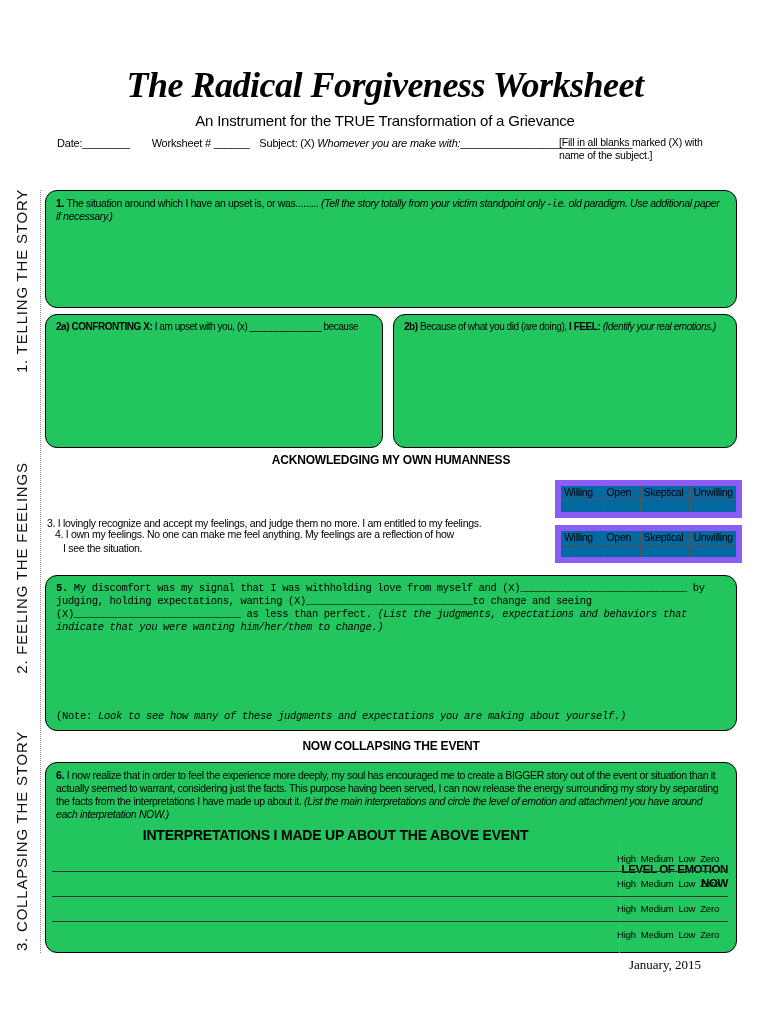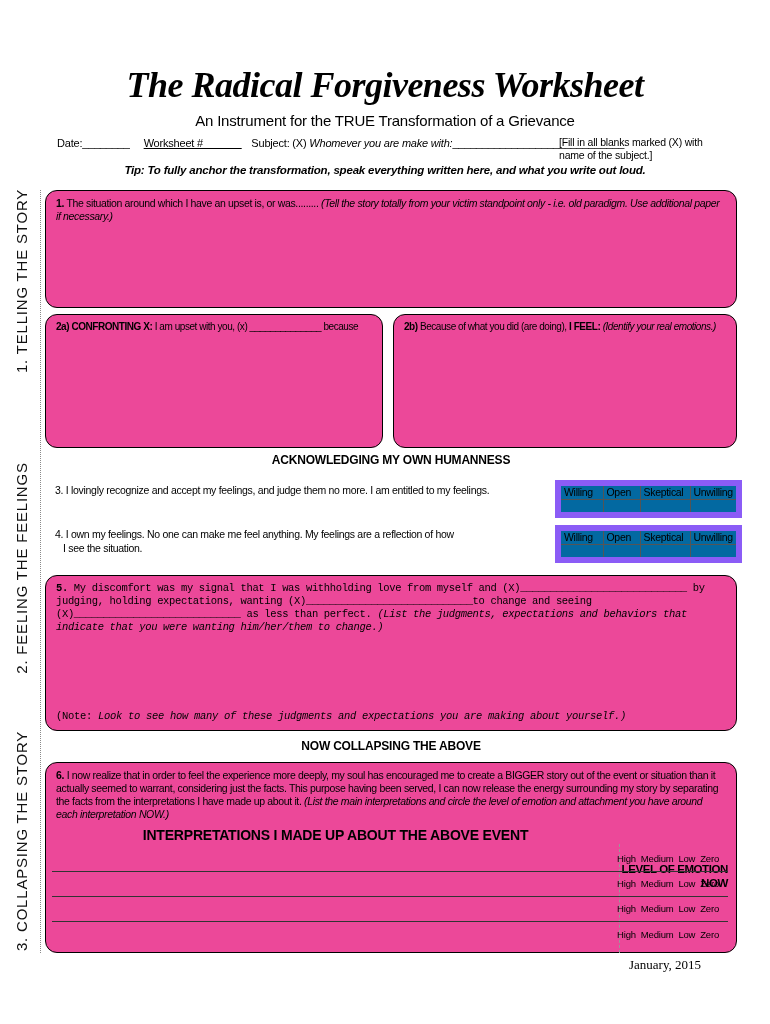--- a/index.html
+++ b/index.html
@@ -21,21 +21,21 @@
     letter-spacing: -0.5px;
   }
   .subtitle {
     position: absolute; top: 112px; left: 0; width: 770px;
     text-align: center; font-size: 15px; letter-spacing: -0.2px;
   }
   .date-row {
     position: absolute; top: 137px; left: 57px; width: 505px;
     font-size: 11px; letter-spacing: -0.2px; white-space: nowrap;
   }
-  .date-row .seg-ws { margin-left: 14px; text-decoration: underline; }
+  .date-row .seg-ws { margin-left: 22px; }
   .date-row .seg-sub { margin-left: 10px; }
   .date-row .it { font-style: italic; }
   .fill-note {
     position: absolute; top: 136px; left: 559px; width: 160px;
     font-size: 10.5px; line-height: 1.2; letter-spacing: -0.2px;
   }
   .tip {
     position: absolute; top: 164px; left: 0; width: 770px;
     text-align: center; font-size: 11.5px; font-weight: bold; font-style: italic;
     letter-spacing: -0.2px;
@@ -53,39 +53,40 @@
     font-size: 15px; letter-spacing: 0.8px; color: #111;
   }
   .side-label.s1 { left: 21px; top: 281px; }
   .side-label.s2 { left: 21px; top: 568px; }
   .side-label.s3 { left: 21px; top: 841px; }
 
   
   .rbox {
     position: absolute;
     border: 1.5px solid #000; border-radius: 12px;
-    background: #ec4899; padding: 6px 10px;
+    background: #22c55e; padding: 6px 10px;
     font-size: 10.5px; line-height: 1.25; letter-spacing: -0.35px;
   }
   .rbox .it { font-style: italic; }
   .rbox .b { font-weight: bold; }
   .box1 { left: 45px; top: 190px; width: 692px; height: 118px; }
   .box2a { left: 45px; top: 314px; width: 338px; height: 134px; font-size: 10px; letter-spacing: -0.45px; }
   .box2b { left: 393px; top: 314px; width: 344px; height: 134px; font-size: 10px; letter-spacing: -0.45px; }
 
   .sec-heading {
     position: absolute; left: 45px; width: 692px;
     text-align: center; font-size: 12px; font-weight: bold; letter-spacing: -0.2px;
   }
   .ack-heading { top: 453px; }
   .now-heading { top: 739px; }
 
   .q-line {
-    position: absolute; left: 55px; font-size: 10.5px; letter-spacing: -0.3px;
+    position: absolute; left: 47px; font-size: 10.5px; letter-spacing: -0.3px;
     white-space: nowrap;
+    margin-top: 33px;
   }
   .q3-line { top: 484px; }
   .q4-block { position: absolute; left: 55px; top: 528px; font-size: 10.5px; letter-spacing: -0.3px; line-height: 1.3; }
   .q4-block .l2 { margin-left: 8px; }
 
   
   .rating-table {
     position: absolute; border-collapse: collapse;
     border: 6px solid #8b5cf6; background: #0369a1;
   }
@@ -143,21 +144,20 @@
   <div class="subtitle">An Instrument for the TRUE Transformation of a Grievance</div>
 
   <div class="date-row">
     <span>Date:________</span><span class="seg-ws">Worksheet # ______</span><span class="seg-sub">Subject: (X)</span>
     <span class="it">Whomever you are make with:</span><span>_____________________________</span>
   </div>
   <div class="fill-note">
     <div>[Fill in all blanks marked (X) with</div>
     <div>name of the subject.]</div>
   </div>
-  <div class="tip">Tip: To fully anchor the transformation, speak everything written here, and what you write out loud.</div>
 
   <div class="side-rule"></div>
   <div class="side-label s1">1. TELLING THE STORY</div>
   <div class="side-label s2">2. FEELING THE FEELINGS</div>
   <div class="side-label s3">3. COLLAPSING THE STORY</div>
 
   <div class="rbox box1">
     <span class="b">1.</span><span> The situation around which I have an upset is, or was.........</span><span class="it"> (Tell the story totally from your victim standpoint only - i.e. old paradigm.  Use additional paper if necessary.)</span>
   </div>
 
@@ -210,21 +210,21 @@
   </tbody>
     </table>
 
   <div class="rbox box5">
     <span class="b">5.</span><span> My discomfort was my signal that I was withholding love from myself and (X)</span><span>____________________________</span><span> by judging, holding expectations, wanting (X)</span><span>____________________________</span><span>to change and seeing (X)</span><span>____________________________</span><span> as less than perfect. </span><span class="it">(List the judgments, expectations and behaviors that indicate that you were wanting him/her/them to change.)</span>
     <div class="note">
       <span>(Note: </span><span class="it">Look to see how many of these judgments and expectations you are making about yourself.)</span>
     </div>
   </div>
 
-  <div class="sec-heading now-heading">NOW COLLAPSING THE ABOVE</div>
+  <div class="sec-heading now-heading">NOW COLLAPSING THE EVENT</div>
 
   <div class="rbox box6">
     <span class="b">6.</span><span> I now realize that in order to feel the experience more deeply, my soul has encouraged me to create a BIGGER story out of the event or situation than it actually seemed to warrant, considering just the facts.  This purpose having been served, I can now release the energy surrounding my story by separating the facts from the interpretations I have made up about it. </span><span class="it">(List the main interpretations and circle the level of emotion and attachment you have around each interpretation NOW.)</span>
 
     <div class="interp-header">INTERPRETATIONS I MADE UP ABOUT THE ABOVE EVENT</div>
     <div class="emotion-header">LEVEL OF EMOTION NOW</div>
     <div class="emotion-divider"></div>
 
     <div class="interp-rows">
       <div class="interp-row lined">

